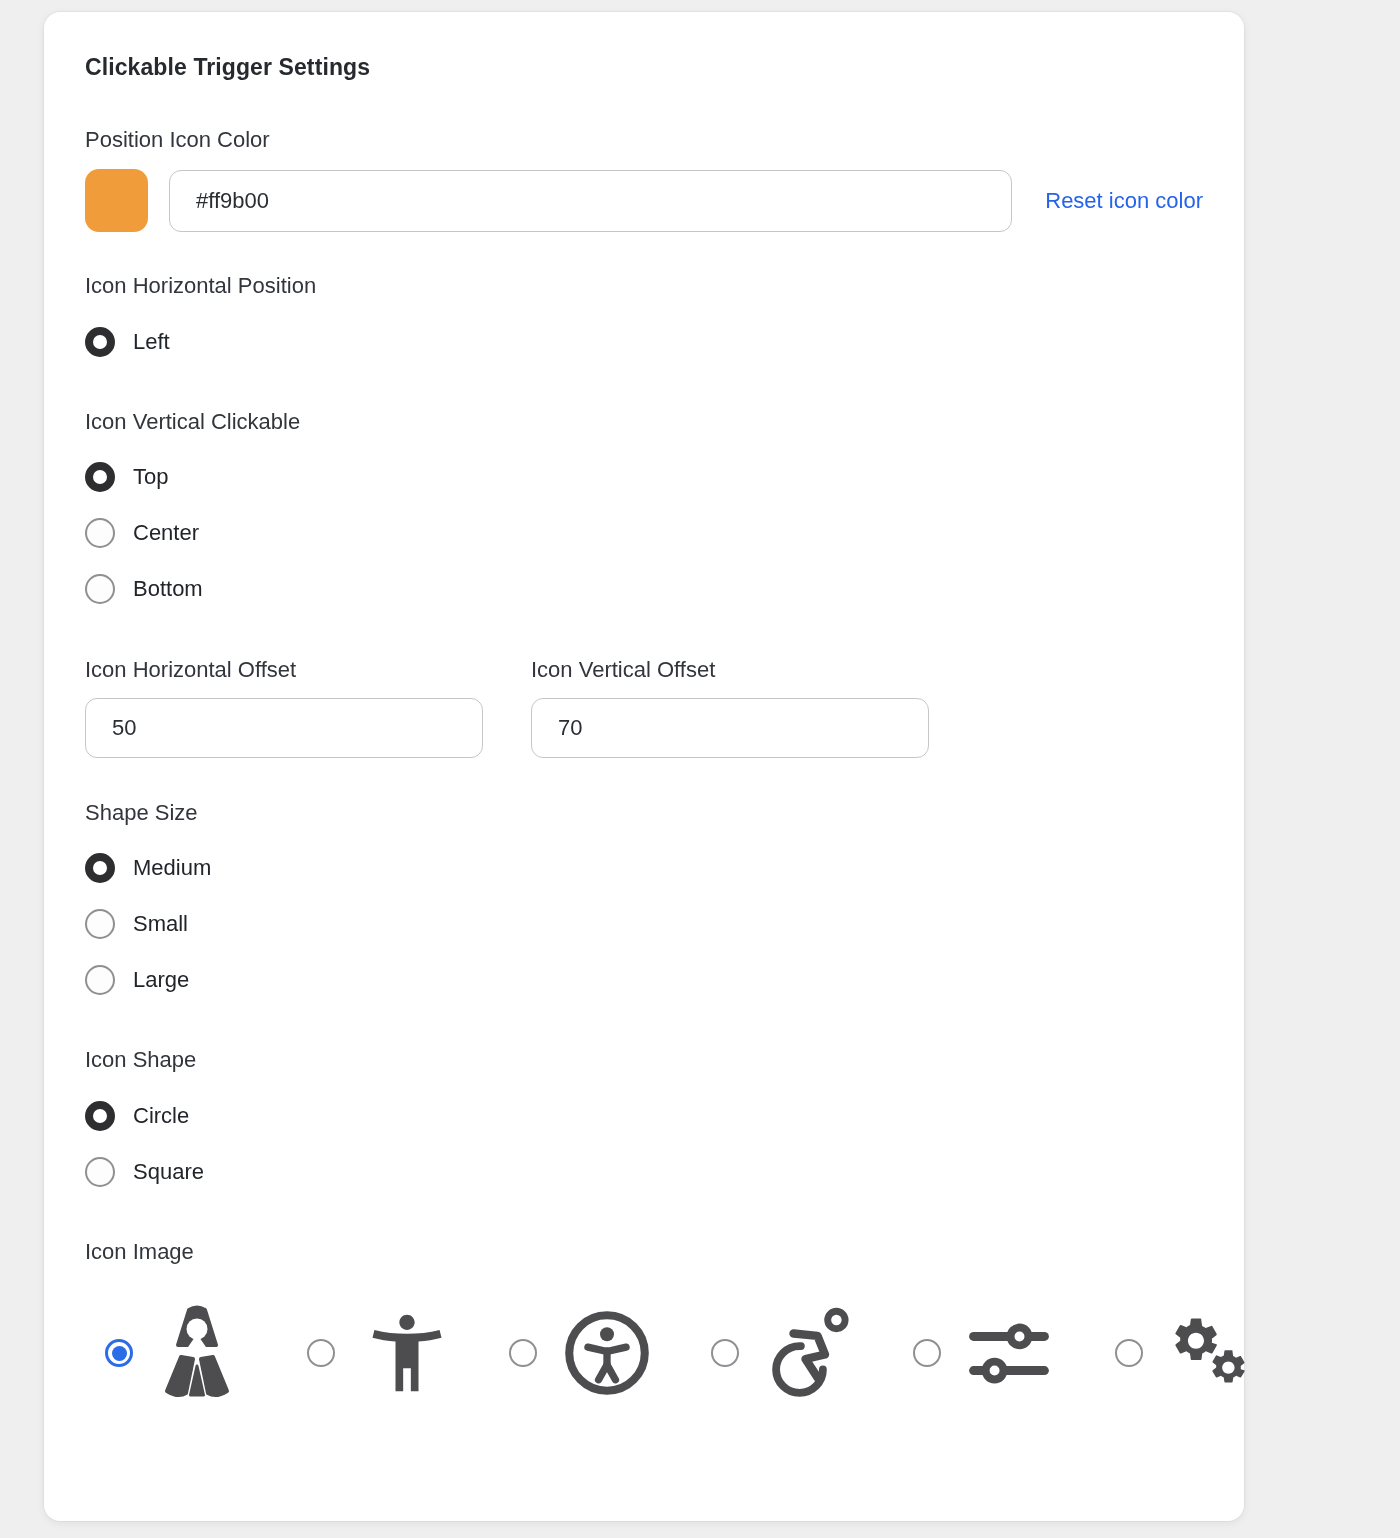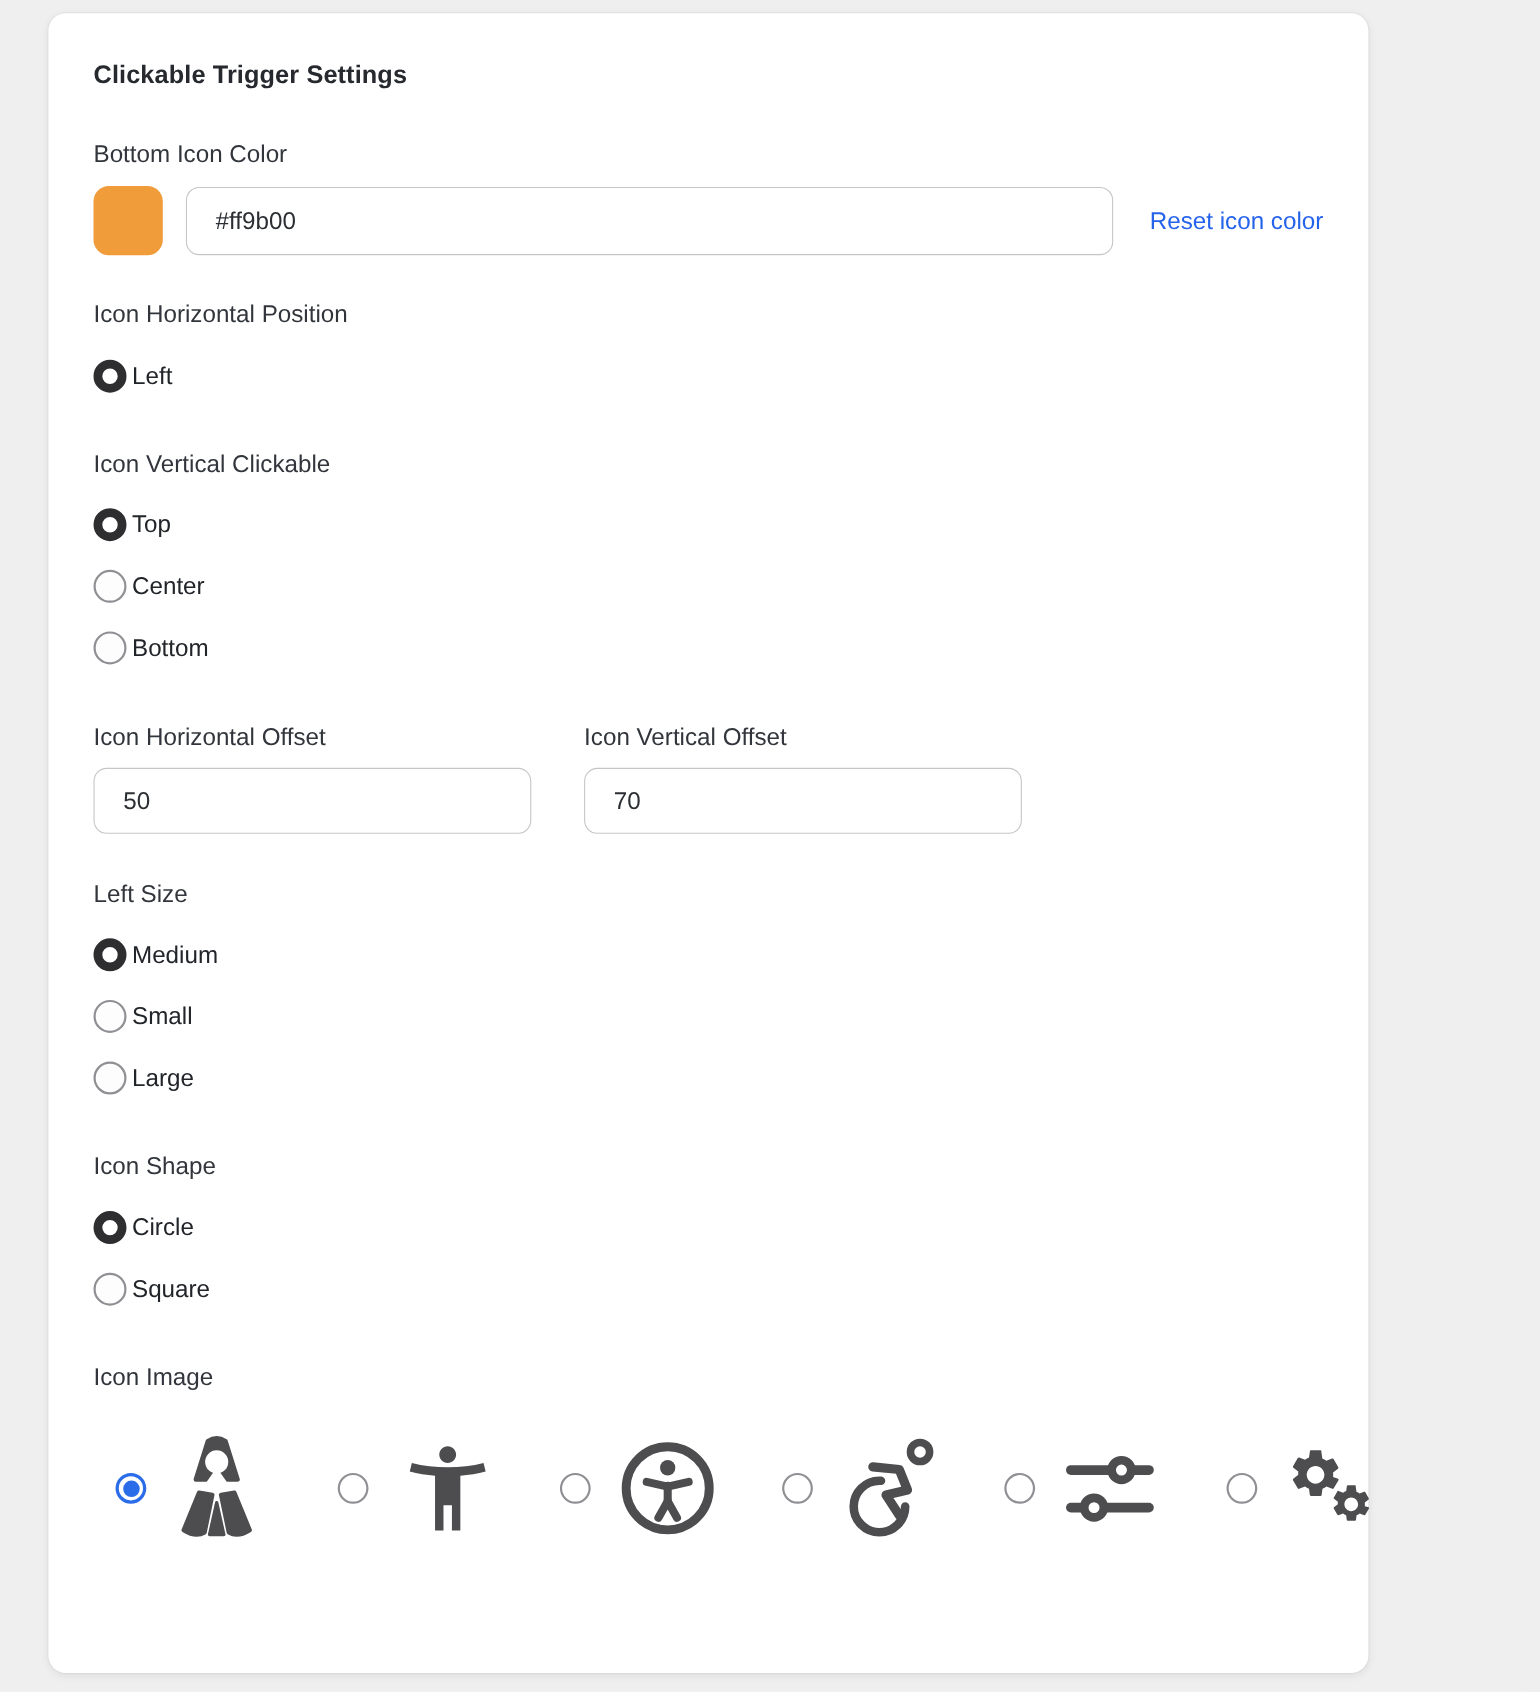--- a/index.html
+++ b/index.html
@@ -28,21 +28,21 @@
   .color-input{
     width:885px;height:62px;margin-left:21px;border:1px solid var(--input-border);border-radius:12px;
     font-family:inherit;font-size:22px;color:#2b2e33;padding:0 26px;background:#fff;outline:none;
   }
   .reset-link{margin-left:33px;font-size:22px;color:var(--link);text-decoration:none;cursor:pointer;white-space:nowrap;}
 
   
   .group{margin-top:52px;}
   .group.tight{margin-top:41px;}
   .options{margin-top:28px;display:flex;flex-direction:column;gap:26px;}
-  .option{display:flex;align-items:center;gap:5px;cursor:pointer;}
+  .option{display:flex;align-items:center;gap:18px;cursor:pointer;}
   .radio{
     width:30px;height:30px;border-radius:50%;border:2px solid var(--radio-border);
     background:#fdfdfd;flex:0 0 auto;
   }
   .radio.sel{border:8px solid var(--radio-selected);background:#fff;}
   .option-label{font-size:22px;color:#212429;}
 
   
   .offsets{display:flex;margin-top:53px;gap:48px;}
   .offset-col{display:flex;flex-direction:column;}
@@ -65,21 +65,21 @@
   .ic{fill:var(--icon);}
   .ic-stroke{stroke:var(--icon);fill:none;}
 </style>
 </head>
 <body>
 
 <div class="card">
 
   <h2 class="panel-title">Clickable Trigger Settings</h2>
 
-  <div class="field-label">Bottom Icon Color</div>
+  <div class="field-label">Position Icon Color</div>
   <div class="color-row">
     <div class="swatch"></div>
     <input class="color-input" type="text" value="#ff9b00" style="">
     <a class="reset-link">Reset icon color</a>
   </div>
 
   <div class="group tight">
     <div class="field-label">Icon Horizontal Position</div>
     <div class="options">
       <div class="option">
@@ -112,21 +112,21 @@
       <div class="field-label">Icon Horizontal Offset</div>
       <input class="offset-input" type="text" value="50" style="">
     </div>
     <div class="offset-col">
       <div class="field-label">Icon Vertical Offset</div>
       <input class="offset-input" type="text" value="70" style="">
     </div>
   </div>
 
   <div class="group tight" style="margin-top:42px">
-    <div class="field-label">Left Size</div>
+    <div class="field-label">Shape Size</div>
     <div class="options">
       <div class="option">
         <span class="radio sel"></span>
         <span class="option-label">Medium</span>
       </div>
       <div class="option">
         <span class="radio"></span>
         <span class="option-label">Small</span>
       </div>
       <div class="option">

